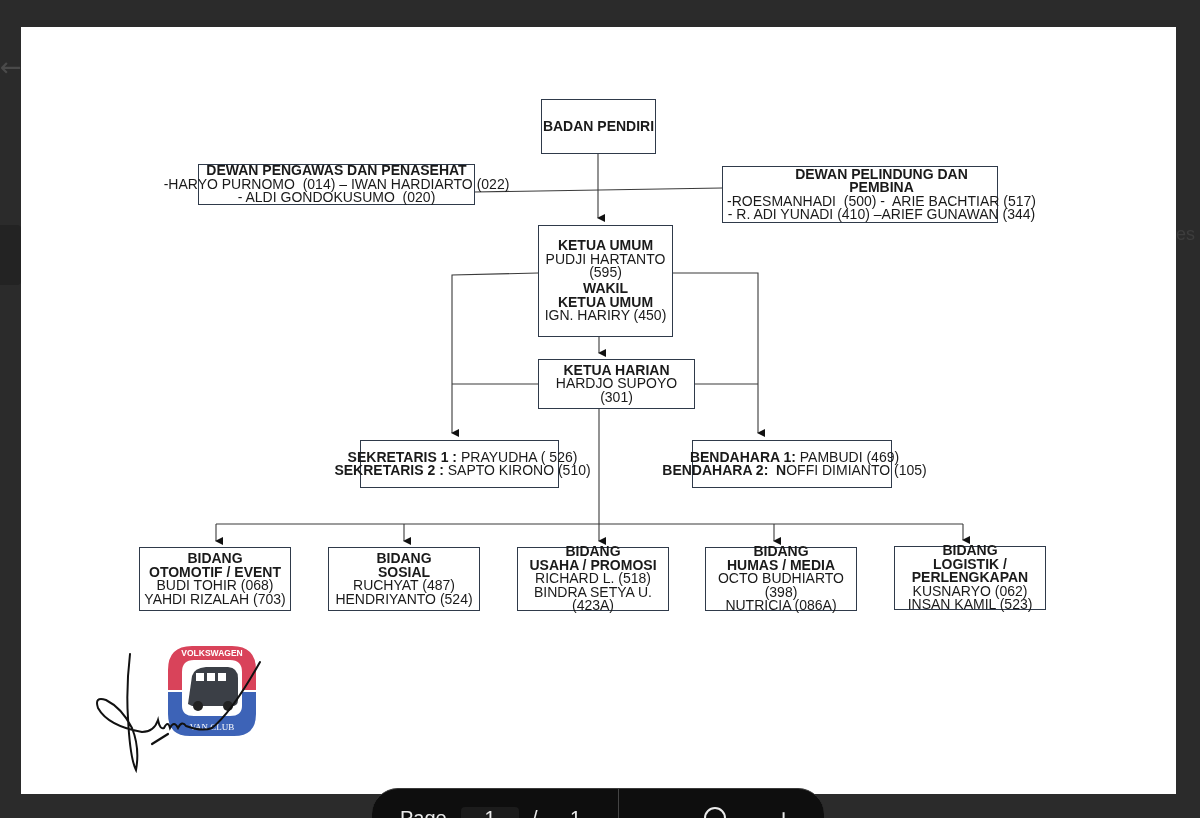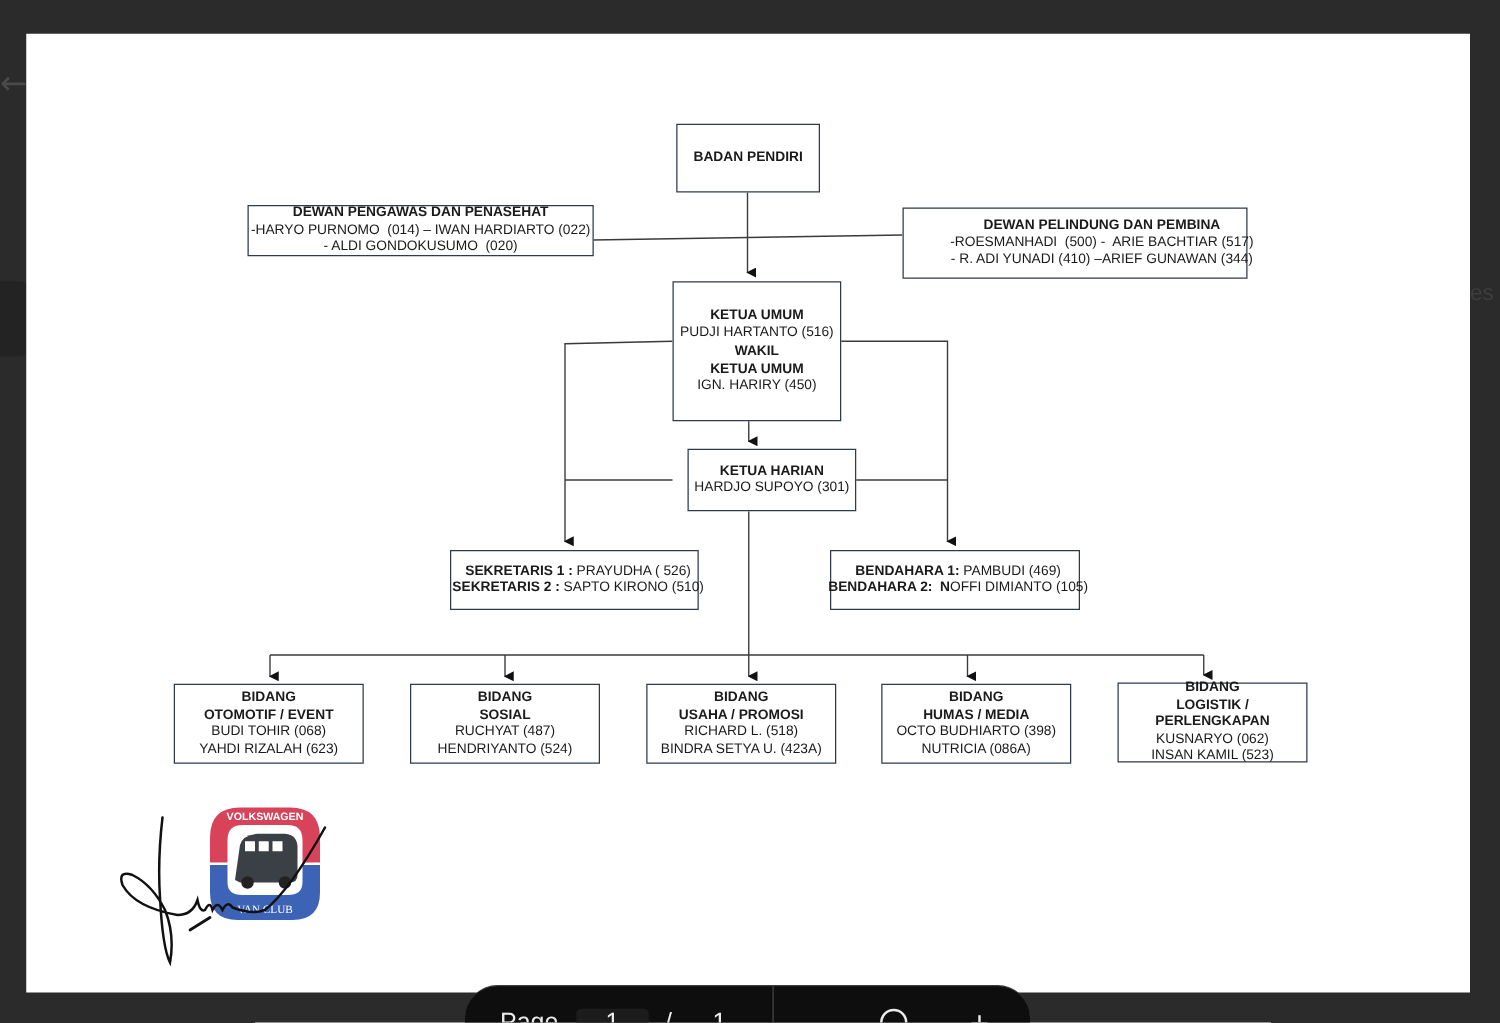--- a/index.html
+++ b/index.html
@@ -22,21 +22,21 @@
       color: #3d3d3d; font-size: 18px; overflow: hidden;
     }
     .page {
       position: absolute; left: 21px; top: 27px; width: 1155px; height: 767px;
       background: #ffffff;
     }
     svg.connectors { position: absolute; left: 0; top: 0; width: 1200px; height: 818px; pointer-events: none; }
     .box {
       position: absolute; box-sizing: border-box;
       border: 1.6px solid #2f3a4a; background: #fff;
-      color: #1a1a1a; font-size: 11px; line-height: 13.5px;
+      color: #1a1a1a; font-size: 14px; line-height: 13.5px;
       text-align: center;
       display: flex; flex-direction: column; justify-content: center; align-items: center;
     }
     .box .b { font-weight: bold; }
     .box.left-align { align-items: center; padding-left: 6px; text-align: left; }
     .box .row { white-space: pre; }
     .box .row b { font-weight: bold; }
 
     .logo {
       position: absolute; left: 162px; top: 642px; width: 100px; height: 96px;
@@ -106,46 +106,46 @@
 </div>
 
 <div class="box" style="left:722px;top:166px;width:276px;height:57px;padding-left:43px;">
   <div class="b">DEWAN PELINDUNG DAN PEMBINA</div>
   <div class="row">-ROESMANHADI  (500) -  ARIE BACHTIAR (517)</div>
   <div class="row">- R. ADI YUNADI (410) –ARIEF GUNAWAN (344)</div>
 </div>
 
 <div class="box" style="left:538px;top:225px;width:135px;height:112px;line-height:13.6px;">
   <div class="b">KETUA UMUM</div>
-  <div>PUDJI HARTANTO (516)</div>
+  <div>PUDJI HARTANTO (595)</div>
   <div class="b" style="margin-top:2px;">WAKIL</div>
   <div class="b">KETUA UMUM</div>
   <div>IGN. HARIRY (450)</div>
 </div>
 
-<div class="box" style="left:550px;top:359px;width:135px;height:50px;">
+<div class="box" style="left:538px;top:359px;width:157px;height:50px;">
   <div class="b">KETUA HARIAN</div>
   <div>HARDJO SUPOYO (301)</div>
 </div>
 
 <div class="box left-align" style="left:360px;top:440px;width:199px;height:48px;">
   <div class="row"><b>SEKRETARIS 1 :</b><span> PRAYUDHA ( 526)</span></div>
   <div class="row"><b>SEKRETARIS 2 :</b><span> SAPTO KIRONO (510)</span></div>
 </div>
 
-<div class="box left-align" style="left:664px;top:440px;width:200px;height:48px;padding-left:5px;">
+<div class="box left-align" style="left:692px;top:440px;width:200px;height:48px;padding-left:5px;">
   <div class="row"><b>BENDAHARA 1:</b><span> PAMBUDI (469)</span></div>
   <div class="row"><b>BENDAHARA 2:  N</b><span>OFFI DIMIANTO (105)</span></div>
 </div>
 
 <div class="box" style="left:139px;top:547px;width:152px;height:64px;">
   <div class="b">BIDANG</div>
   <div class="b">OTOMOTIF / EVENT</div>
   <div>BUDI TOHIR (068)</div>
-  <div>YAHDI RIZALAH (623)</div>
+  <div>YAHDI RIZALAH (703)</div>
 </div>
 <div class="box" style="left:328px;top:547px;width:152px;height:64px;">
   <div class="b">BIDANG</div>
   <div class="b">SOSIAL</div>
   <div>RUCHYAT (487)</div>
   <div>HENDRIYANTO (524)</div>
 </div>
 <div class="box" style="left:517px;top:547px;width:152px;height:64px;">
   <div class="b">BIDANG</div>
   <div class="b">USAHA / PROMOSI</div>

